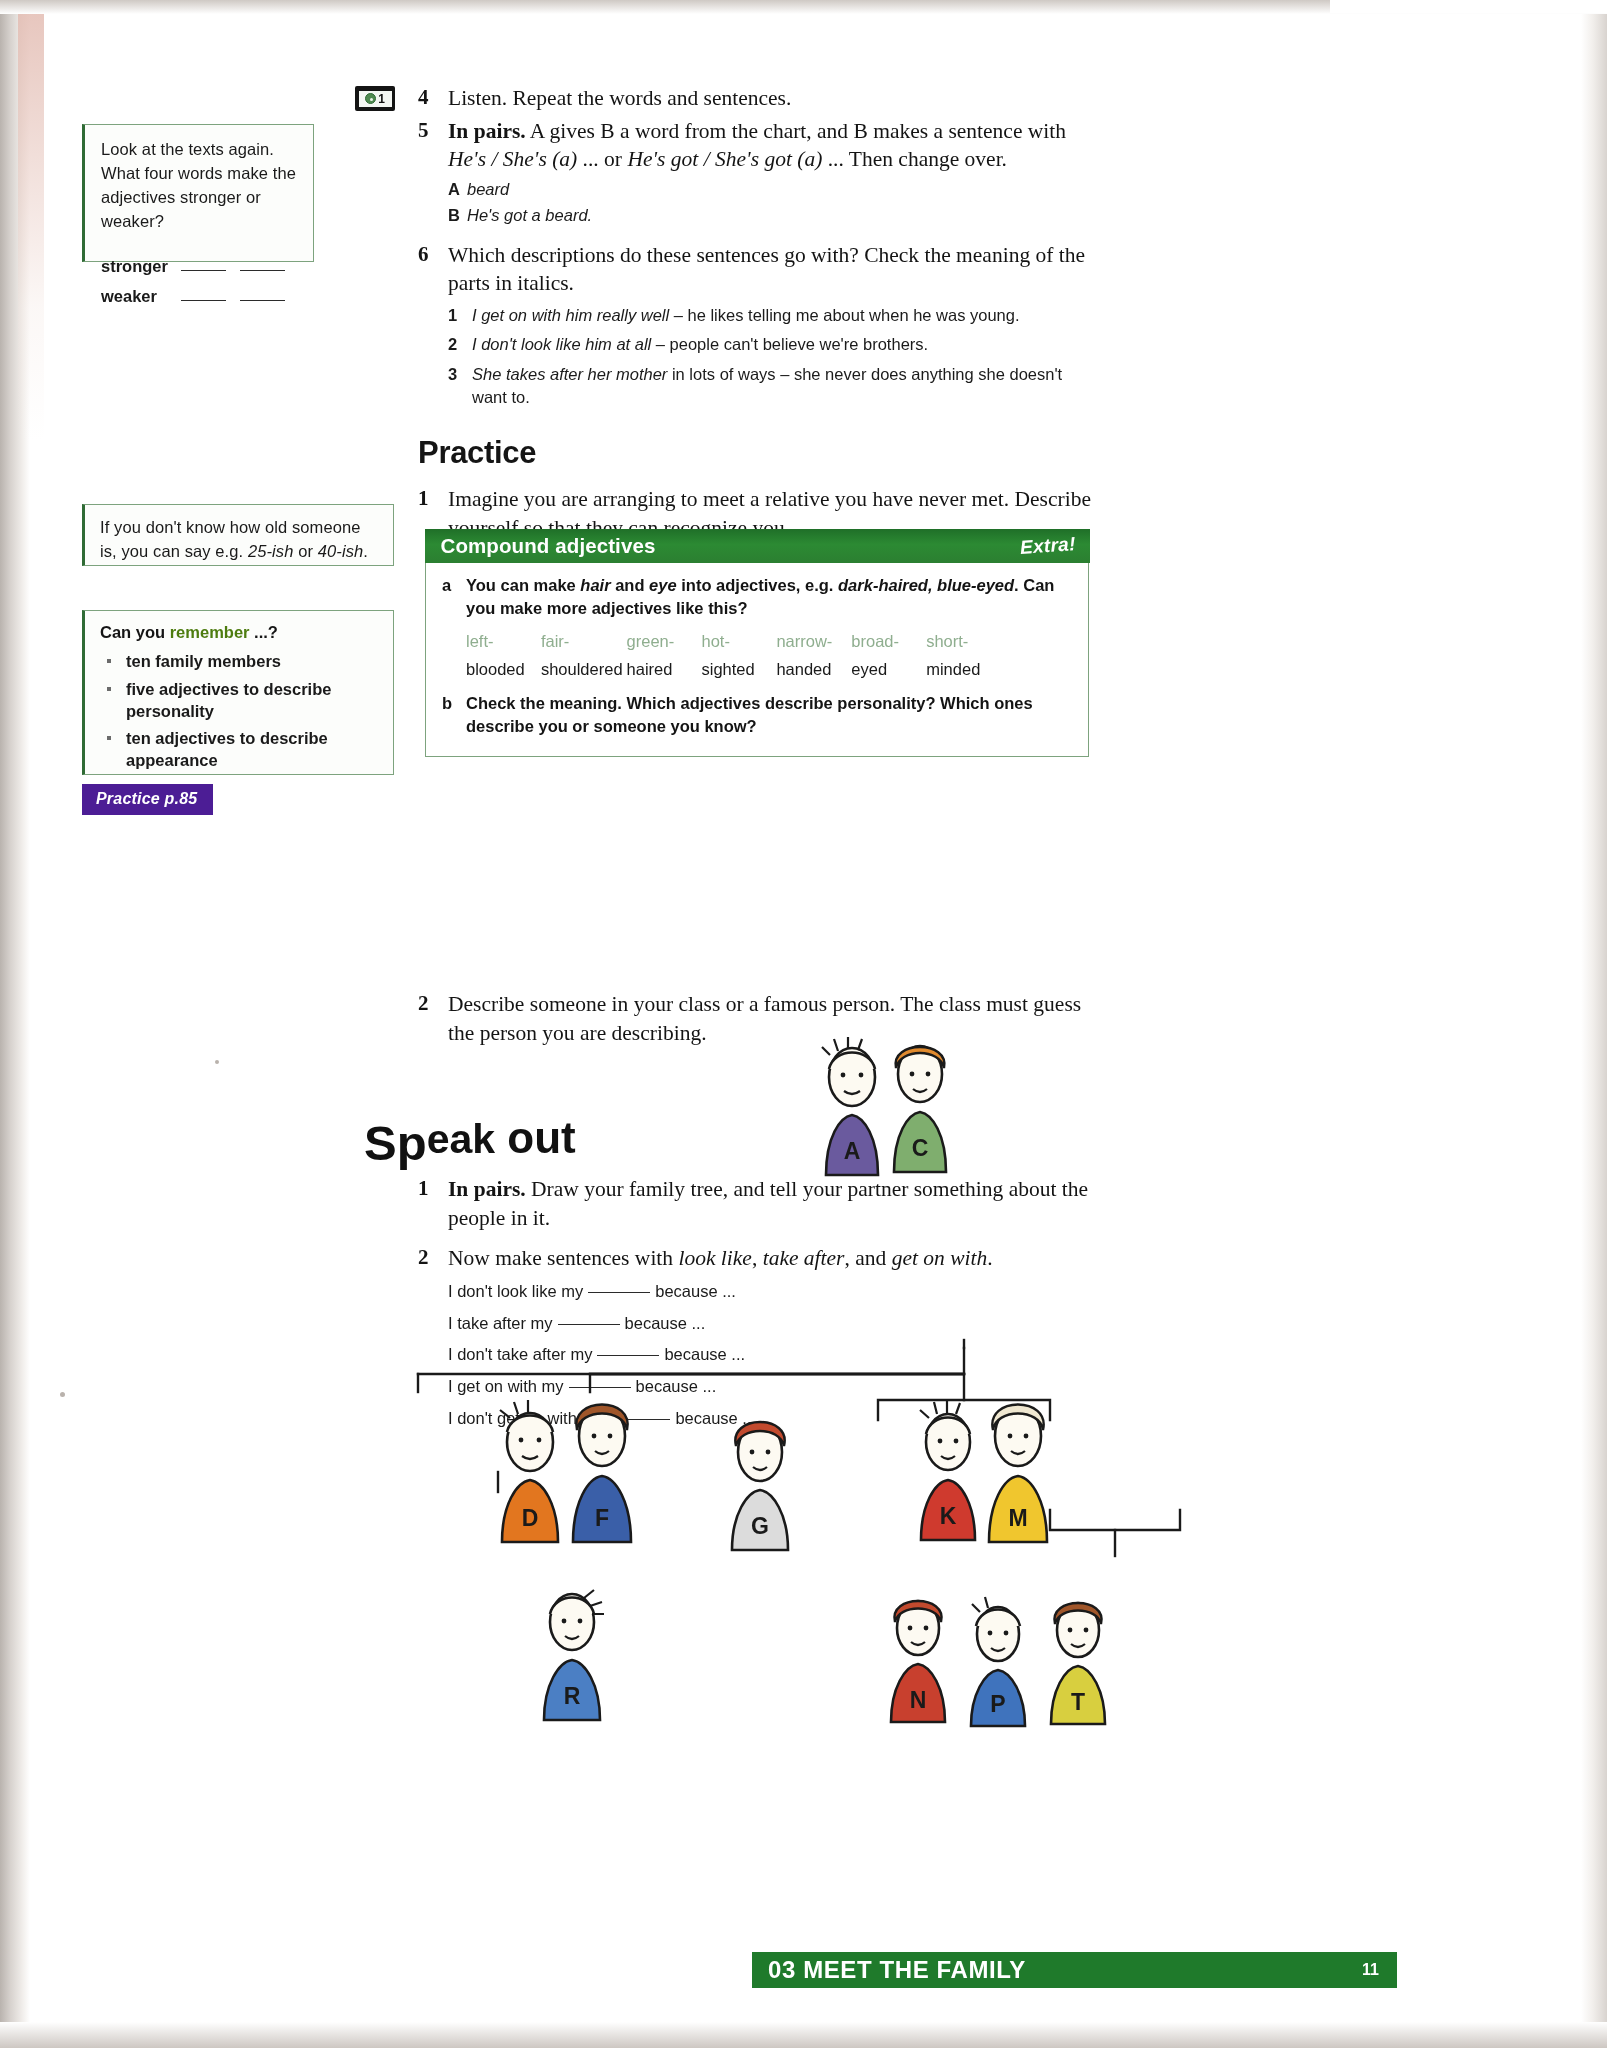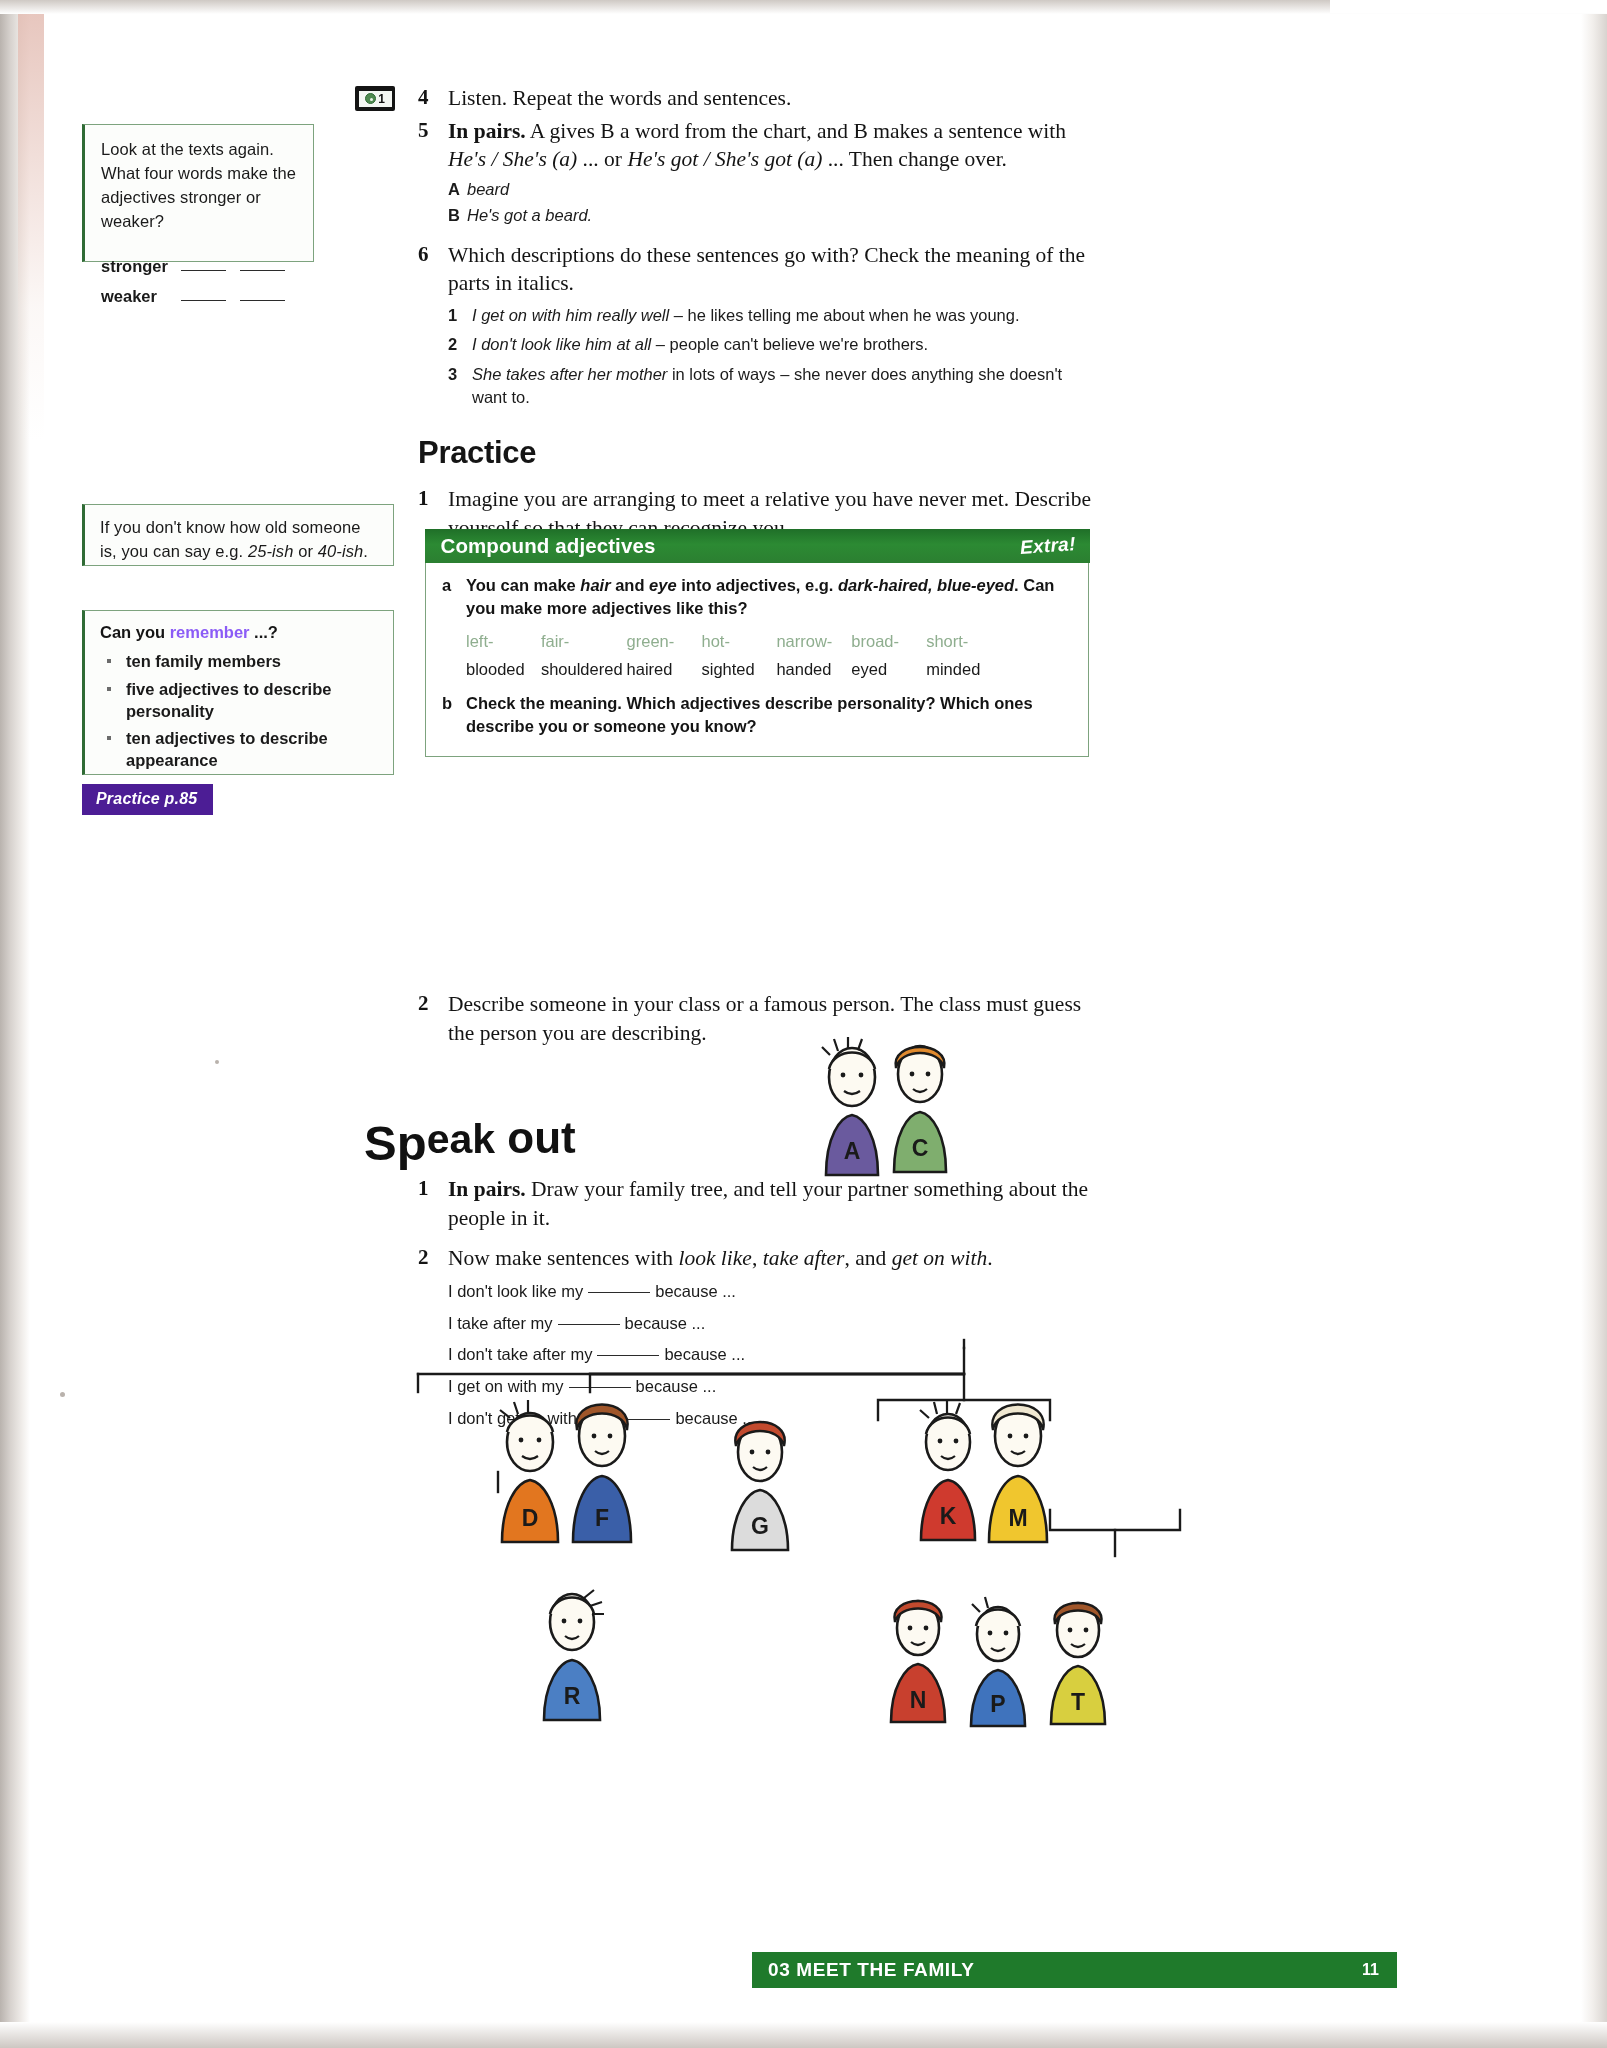--- a/index.html
+++ b/index.html
@@ -70,21 +70,21 @@
     margin-bottom: 11px;
   }
   .blank-row .lbl { width: 80px; flex: none; }
   .blank-line {
     display: inline-block; width: 56px; height: 0;
     border-bottom: 1.6px solid #2b2b2b; margin: 0 14px 5px 0;
   }
 
   
   .remember-title { font-size: 16.5px; font-weight: bold; color: #151515; margin-bottom: 9px; }
-  .remember-title .hl { color: #8b5cf6; }
+  .remember-title .hl { color: #4d7c0f; }
   .rlist { list-style: none; }
   .rlist li {
     position: relative;
     font-size: 16.5px; font-weight: bold; color: #1a1a1a;
     line-height: 1.32; padding-left: 26px; margin-bottom: 6px;
   }
   .rlist li .bul {
     position: absolute; left: 7px; top: 8px;
     width: 4px; height: 4px; background: #6b6b6b;
   }
@@ -254,21 +254,21 @@
   #tree svg { width: 100%; height: 100%; overflow: visible; }
 
   
   #footer {
     position: absolute; left: 752px; top: 1952px; width: 645px; height: 36px;
     background: #1f7a2b;
     display: flex; align-items: center; justify-content: space-between;
     padding: 0 18px 0 16px;
   }
   #footer .ftxt {
-    color: #ffffff; font-size: 19px; font-weight: bold; letter-spacing: .6px;
+    color: #ffffff; font-size: 24px; font-weight: bold; letter-spacing: .6px;
   }
   #footer .fpage {
     color: #ffffff; font-size: 16px; font-weight: bold;
   }
   .footer-rule {
     position: absolute; left: 752px; top: 1991px; width: 645px; height: 2px;
     background: #ffffff;
   }
 </style>
 </head>

